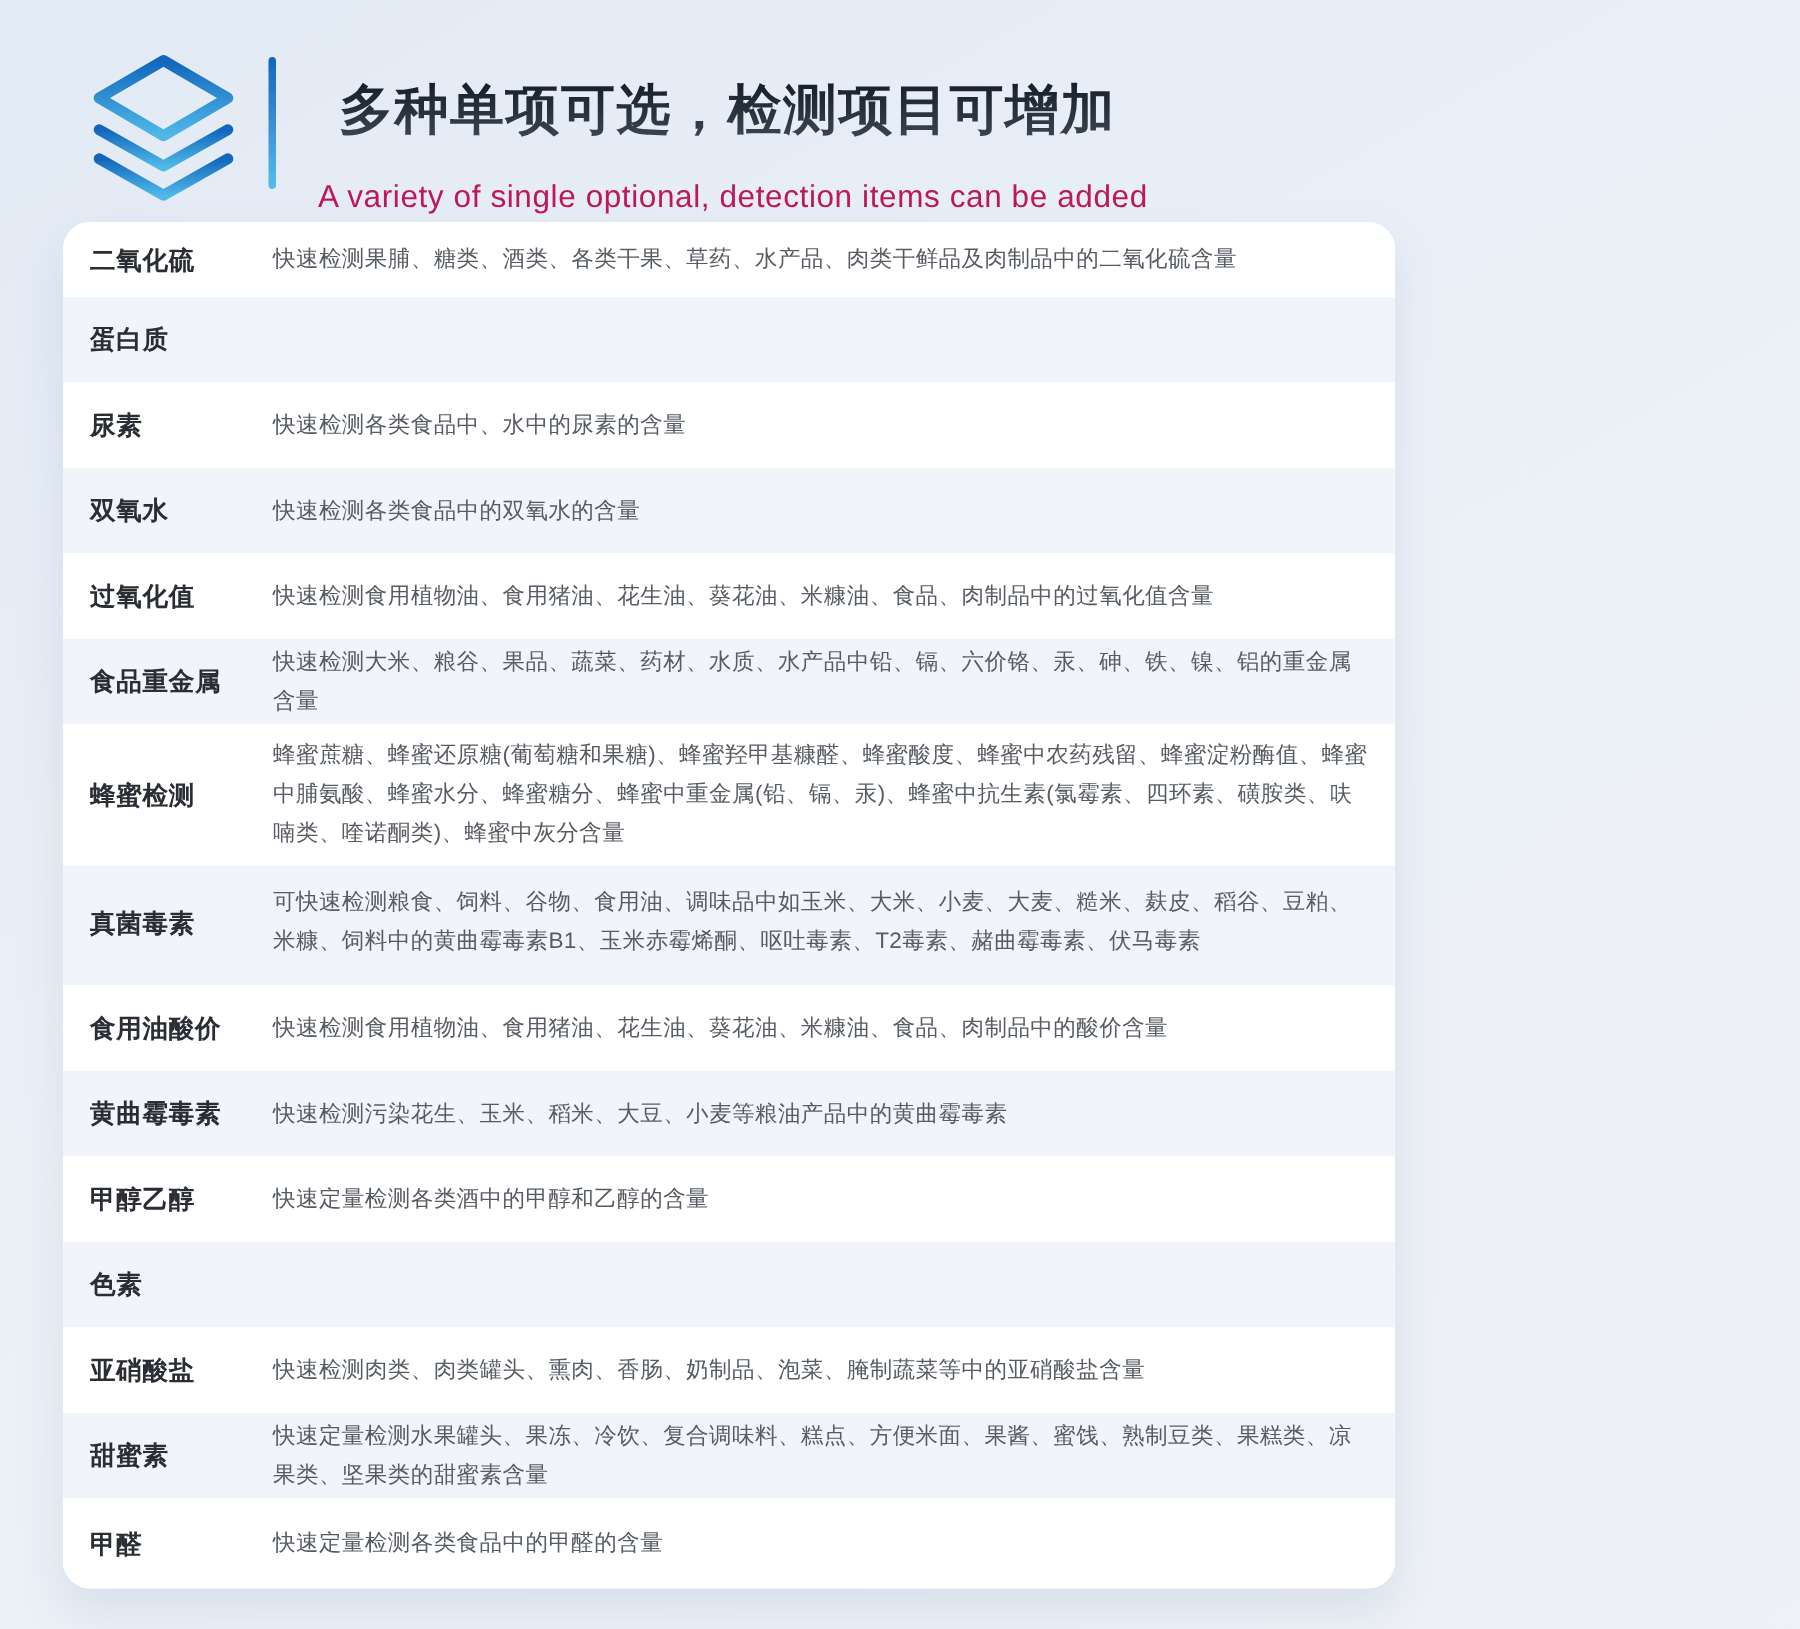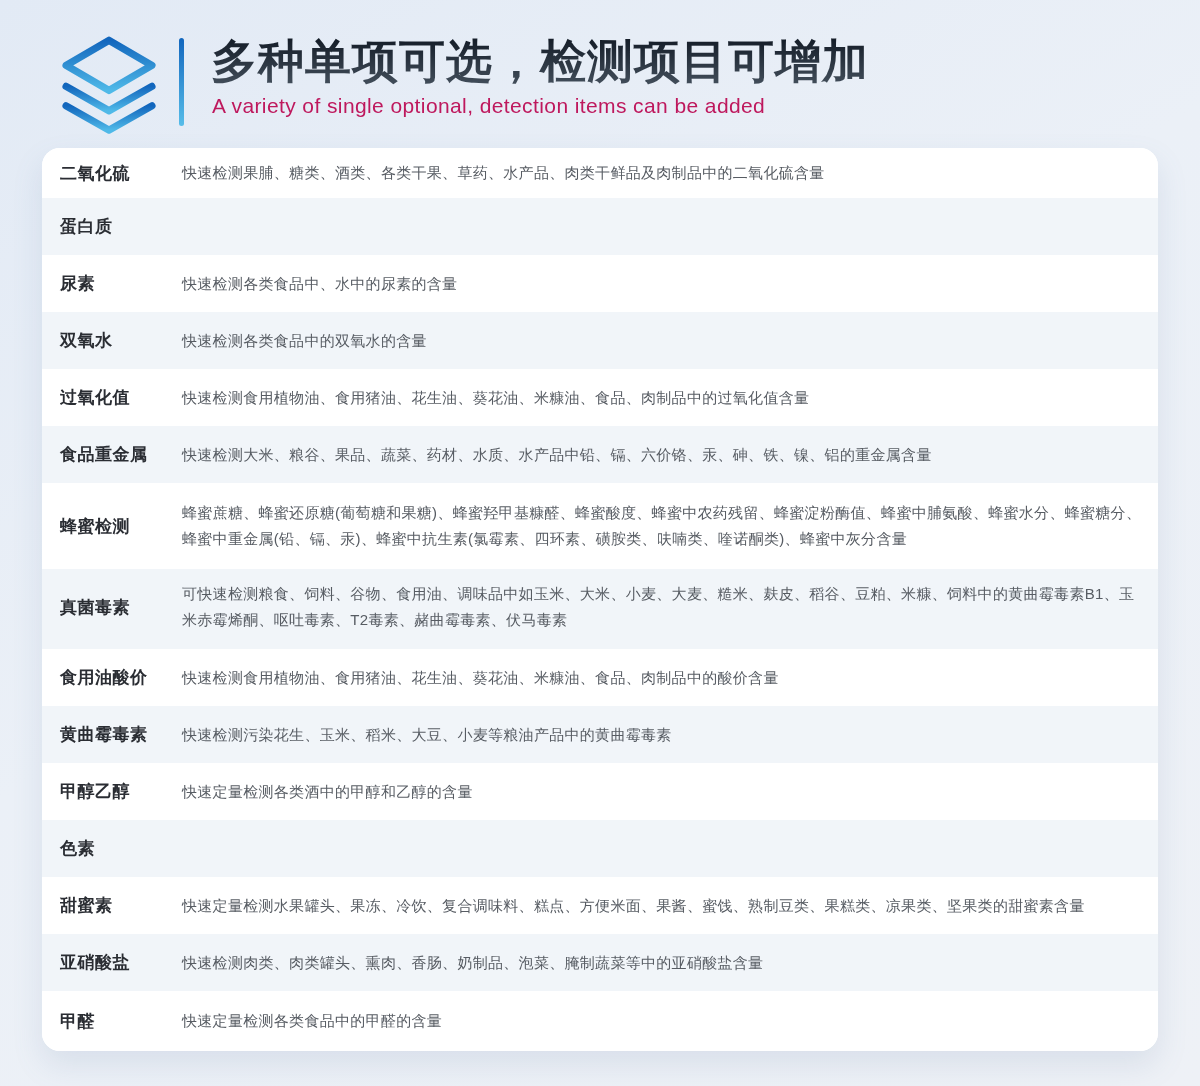--- a/index.html
+++ b/index.html
@@ -14,32 +14,32 @@
     padding:30px 0 0 55px;
   }
   .stack-icon{width:108px;height:102px;flex:none;margin-top:3px;}
   .accent-bar{
     width:5px;height:88px;flex:none;
     margin:8px 0 0 16px;border-radius:3px;
     background:linear-gradient(180deg,#1266bd 0%,#57bde9 100%);
   }
   .title-block{margin-left:26px;padding-top:2px;}
   .page-title{
-    margin:1px;font-family:Liberation Sans, sans-serif;
-    font-size:46px;font-weight:bold;line-height:56px;letter-spacing:1px;
+    margin:16px;font-family:Liberation Mono, monospace;
+    font-size:36px;font-weight:bold;line-height:56px;letter-spacing:1px;
     color:#1d2633;
     background:linear-gradient(180deg,#0f1722 0%,#46525f 100%);
     -webkit-background-clip:text;background-clip:text;
     -webkit-text-fill-color:transparent;
   }
   .page-subtitle{
     margin:5px 0 0 2px;font-size:21px;color:#be185d;letter-spacing:.4px;
   }
   .card{
-    position:absolute;left:42px;top:148px;width:1116px;
+    position:absolute;left:42px;top:148px;width:888px;
     border-radius:18px;overflow:hidden;background:#fff;
     box-shadow:0 14px 30px rgba(100,130,170,.15);
   }
   .row{
     display:flex;align-items:center;
     min-height:57px;background:#ffffff;
     padding:0 14px 0 18px;box-sizing:border-box;
   }
   .row:nth-child(even){background:#f1f5f9;}
   .row-first{min-height:50px;}
@@ -117,24 +117,24 @@
     <div class="row-desc">快速检测污染花生、玉米、稻米、大豆、小麦等粮油产品中的黄曲霉毒素</div>
   </div>
   <div class="row">
     <div class="row-label">甲醇乙醇</div>
     <div class="row-desc">快速定量检测各类酒中的甲醇和乙醇的含量</div>
   </div>
   <div class="row">
     <div class="row-label">色素</div>
   </div>
   <div class="row">
+    <div class="row-label">亚硝酸盐</div>
+    <div class="row-desc">快速检测肉类、肉类罐头、熏肉、香肠、奶制品、泡菜、腌制蔬菜等中的亚硝酸盐含量</div>
+  </div>
+  <div class="row">
     <div class="row-label">甜蜜素</div>
     <div class="row-desc">快速定量检测水果罐头、果冻、冷饮、复合调味料、糕点、方便米面、果酱、蜜饯、熟制豆类、果糕类、凉果类、坚果类的甜蜜素含量</div>
-  </div>
-  <div class="row">
-    <div class="row-label">亚硝酸盐</div>
-    <div class="row-desc">快速检测肉类、肉类罐头、熏肉、香肠、奶制品、泡菜、腌制蔬菜等中的亚硝酸盐含量</div>
   </div>
   <div class="row row-last">
     <div class="row-label">甲醛</div>
     <div class="row-desc">快速定量检测各类食品中的甲醛的含量</div>
   </div>
 </div>
 
 </body></html>

